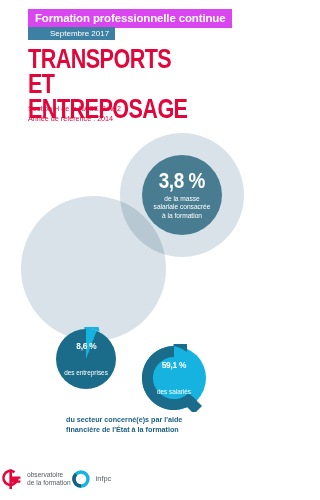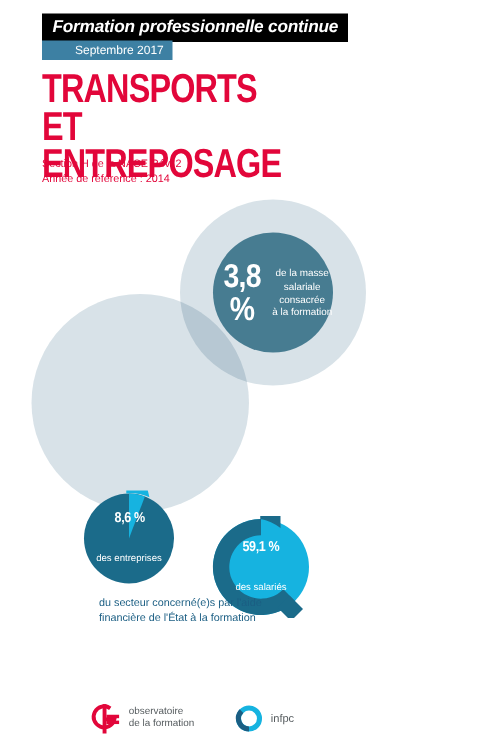--- a/index.html
+++ b/index.html
@@ -18,23 +18,22 @@
     height: 500px;
     background: #ffffff;
     overflow: hidden;
   }
 
   
   .kicker-band {
     position: absolute;
     left: 28px;
     top: 9px;
-    background: #000000;
+    background: #d946ef;
     padding: 3px 7px 4px 7px;
-    font-style: italic;
   }
   .kicker-band span {
     display: block;
     color: #ffffff;
     font-size: 11.5px;
     font-weight: bold;
     letter-spacing: -0.15px;
     line-height: 12px;
     white-space: nowrap;
   }
@@ -87,21 +86,21 @@
     border-radius: 50%;
     background: #d5e0e6;
   }
   .halo.blend { mix-blend-mode: multiply; opacity: 0.92; }
 
   .inner-circle {
     position: absolute;
     border-radius: 50%;
     background: #477c91;
     display: flex;
-    flex-direction: row;
+    flex-direction: column;
     align-items: center;
     justify-content: center;
     text-align: center;
   }
 
   .big-figure {
     color: #ffffff;
     font-weight: bold;
     letter-spacing: -0.5px;
     transform: scaleX(0.86);
@@ -145,40 +144,38 @@
     line-height: 8px;
     margin-top: 2px;
   }
   .donut-right .donut-value,
   .donut-right .donut-sub { color: #ffffff; }
 
   
   .bottom-caption {
     position: absolute;
     left: 66px;
-    top: 397px;
+    top: 415px;
     width: 175px;
     color: #1b5e83;
     font-size: 7.2px;
     line-height: 9.6px;
-    font-weight: normal;
+    font-weight: bold;
     white-space: pre-line;
   }
 
   
   .footer {
     position: absolute;
     left: 0;
     top: 458px;
     width: 255px;
     height: 42px;
     display: flex;
     align-items: center;
-    justify-content: center;
-    gap: 26px;
   }
   .logo {
     display: flex;
     align-items: center;
     gap: 5px;
   }
   .logo-text {
     font-size: 6.6px;
     line-height: 8.4px;
     white-space: pre-line;

